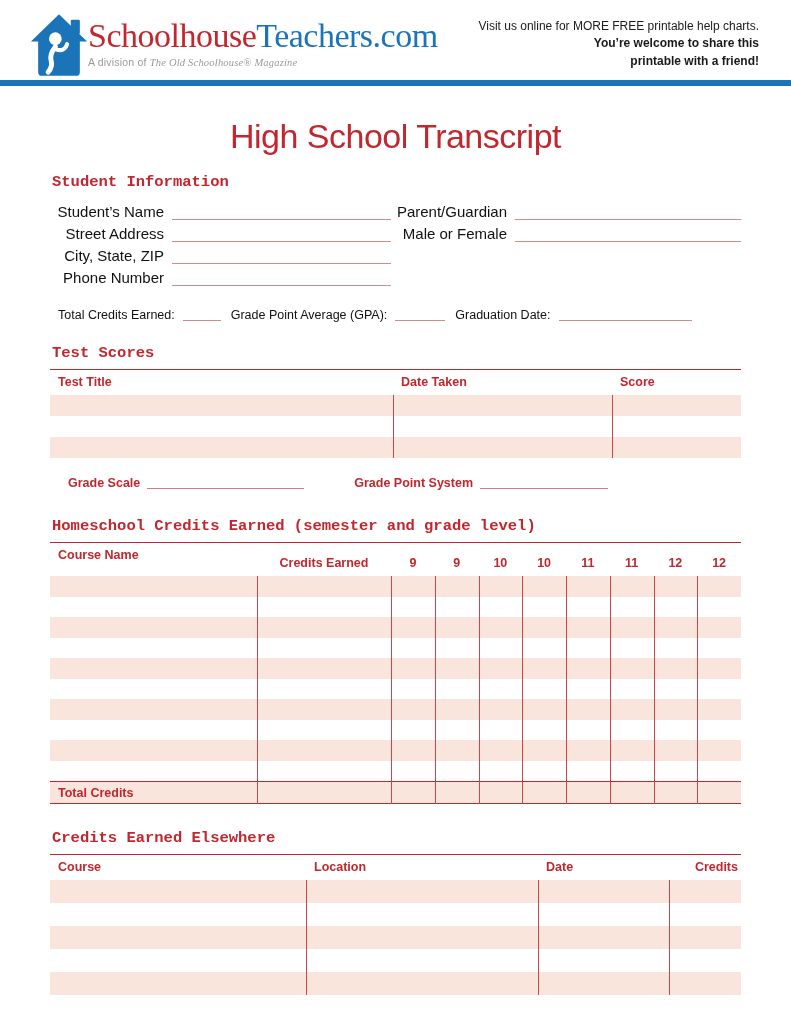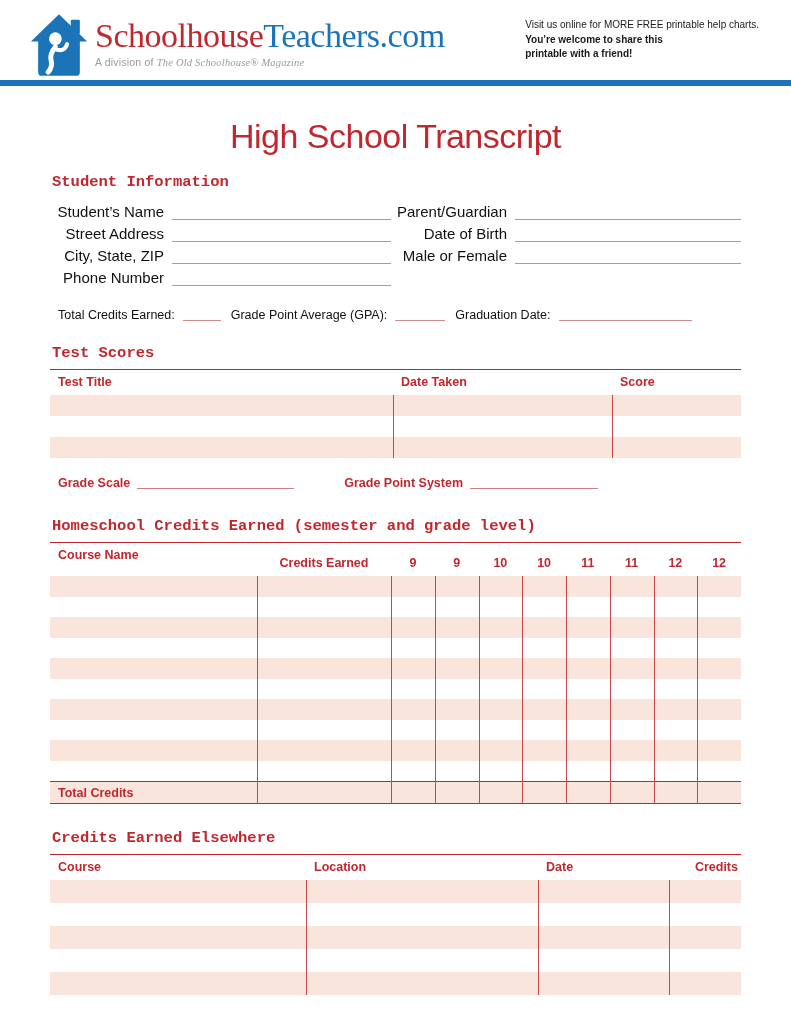--- a/index.html
+++ b/index.html
@@ -4,29 +4,29 @@
 <style>
   * { margin:0; padding:0; box-sizing:border-box; }
   html,body { background:#ffffff; }
   .page {
     width:791px; height:1024px; position:relative; background:#fff;
     font-family:"Liberation Sans", sans-serif; overflow:hidden;
   }
   
   .header { display:flex; justify-content:space-between; align-items:flex-start;
     padding:13px 32px 0 30px; height:80px; }
-  .logo-block { display:flex; align-items:flex-start; gap:7px; }
+  .logo-block { display:flex; align-items:flex-start; gap:0; }
   .brand-col { padding-top:6px; }
   .brand { font-family:"Liberation Serif", serif; font-size:34px; line-height:1;
     letter-spacing:-0.5px; white-space:nowrap; }
   .brand .red { color:#c0272e; }
   .brand .blue { color:#1b74b8; }
   .tagline { color:#9a9a9a; font-size:10.5px; margin-top:3px; letter-spacing:0.2px; }
   .tagline .mag { font-family:"Liberation Serif", serif; font-style:italic; }
-  .promo { font-size:10px; line-height:1.45; color:#1a1a1a; padding-top:5px; }
+  .promo { text-align:right; font-size:12px; line-height:1.45; color:#1a1a1a; padding-top:5px; }
   .promo .b { font-weight:bold; }
   .blue-bar { height:6px; background:#1b74b8; }
   
   .title { text-align:center; color:#c0272e; font-size:34px; font-weight:normal;
     margin-top:31px; letter-spacing:-0.5px; }
   
   .content { margin-left:50px; width:691px; }
   .section-h { color:#c0272e; font-size:15.5px; font-weight:bold; margin-left:2px;font-family:Liberation Mono, monospace; }
   .rule { border-top:1px solid #c0272e; margin-top:7px; }
   
@@ -47,21 +47,21 @@
   .thead { font-weight:bold; color:#c0272e; font-size:12.5px; padding:5px 0 6px; display:grid; }
   .thead .c { padding-left:8px; }
   .tbody { position:relative; }
   .stripe { width:100%; }
   .pink { background:#f9e5dc; }
   .vline { position:absolute; top:0; bottom:0; width:1px; background:#c9474c; }
   
   .test-head { grid-template-columns:343px 219px 129px; }
   .test-stripe { height:21px; }
   .gsrow { display:flex; align-items:flex-end; margin-top:14px; color:#c0272e;
-    font-weight:bold; font-size:12.5px; margin-left:8px; height:18px; }
+    font-weight:bold; font-size:12.5px; margin-left:18px; height:18px; }
   .gline { border-bottom:1px solid #cf7e80; margin-bottom:1px; }
   
   .hs-head { grid-template-columns:207px 134px repeat(8, 43.75px); }
   .hs-head .cc { text-align:center; padding-left:0;margin-top:8px; }
   .hs-stripe { height:20.5px; }
   .total-row { height:23px; background:#f9e5dc; border-top:1px solid #c0272e;
     border-bottom:1px solid #c0272e; display:flex; align-items:center; }
   .total-row .tl { color:#c0272e; font-weight:bold; font-size:12.5px; padding-left:8px; }
   
   .el-head { grid-template-columns:256px 232px 131px 72px; }
@@ -119,24 +119,20 @@
           <span class="line"></span>
         </div>
         <div class="field">
           <span class="lbl">Phone Number</span>
           <span class="line"></span>
         </div>
       </div>
       <div class="fcol-right">
         <div class="field">
           <span class="lbl">Parent/Guardian</span>
-          <span class="line"></span>
-        </div>
-        <div class="field">
-          <span class="lbl">Date of Birth</span>
           <span class="line"></span>
         </div>
         <div class="field">
           <span class="lbl">Male or Female</span>
           <span class="line"></span>
         </div>
       </div>
     </div>
 
     <div class="summary">

